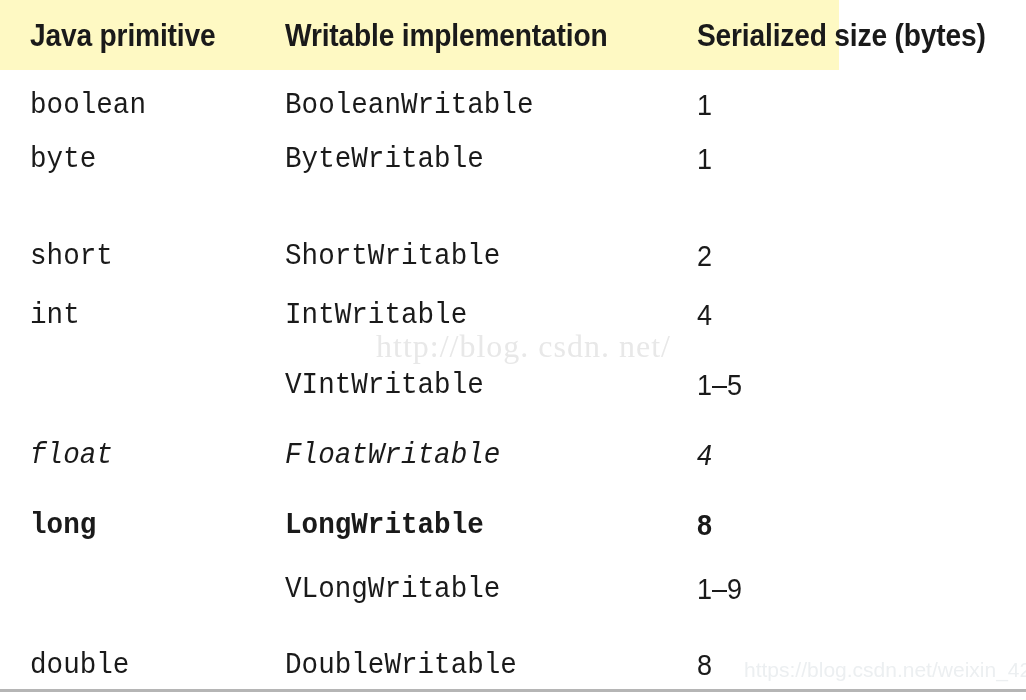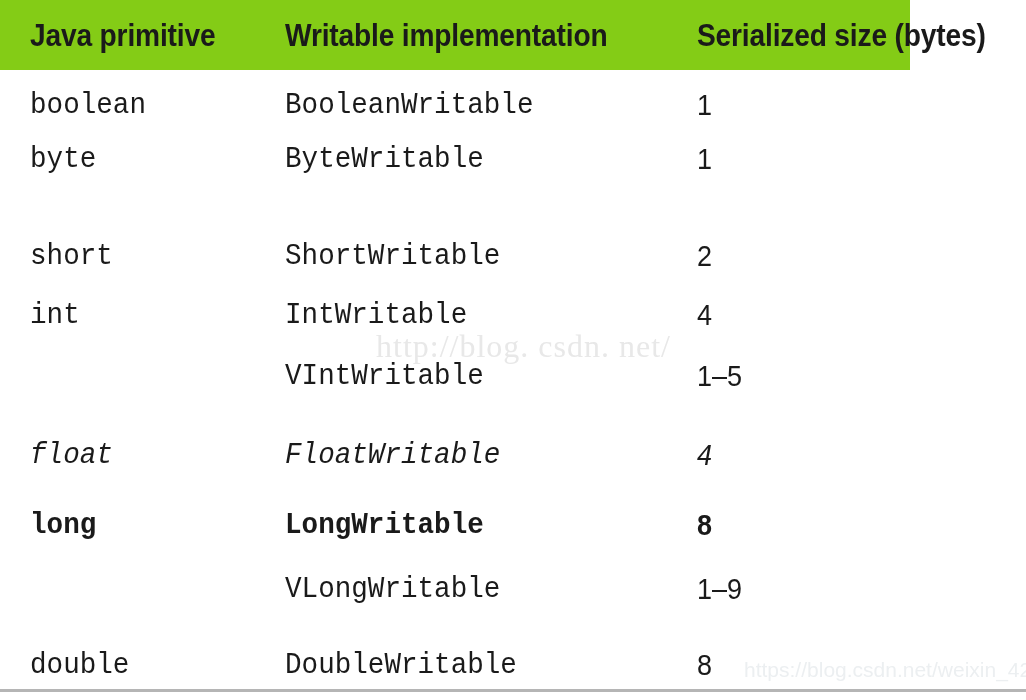--- a/index.html
+++ b/index.html
@@ -22,23 +22,23 @@
     top: 0;
     width: 1026px;
     height: 700px;
   }
 
   
   .table-header {
     position: absolute;
     left: 0;
     top: 0;
-    width: 910px;
+    width: 839px;
     height: 70px;
-    background: #84cc16;
+    background: #fef9c3;
   }
   .header-cell {
     position: absolute;
     top: 0;
     height: 70px;
     line-height: 70px;
     font-family: "Liberation Sans", sans-serif;
     font-weight: bold;
     font-size: 32px;
     color: #1a1a1a;
@@ -154,21 +154,21 @@
       <div class="table-row" style="top: 151px;">
         <div class="cell cell-primitive">short</div>
         <div class="cell cell-impl">ShortWritable</div>
         <div class="cell cell-size">2</div>
       </div>
       <div class="table-row" style="top: 210px; text-decoration: underline;">
         <div class="cell cell-primitive">int</div>
         <div class="cell cell-impl">IntWritable</div>
         <div class="cell cell-size">4</div>
       </div>
-      <div class="table-row" style="top: 271px;">
+      <div class="table-row" style="top: 280px;">
         <div class="cell cell-primitive"></div>
         <div class="cell cell-impl">VIntWritable</div>
         <div class="cell cell-size">1–5</div>
       </div>
       <div class="table-row" style="top: 350px; font-style: italic;">
         <div class="cell cell-primitive">float</div>
         <div class="cell cell-impl">FloatWritable</div>
         <div class="cell cell-size">4</div>
       </div>
       <div class="table-row" style="top: 420px; font-weight: bold;">

